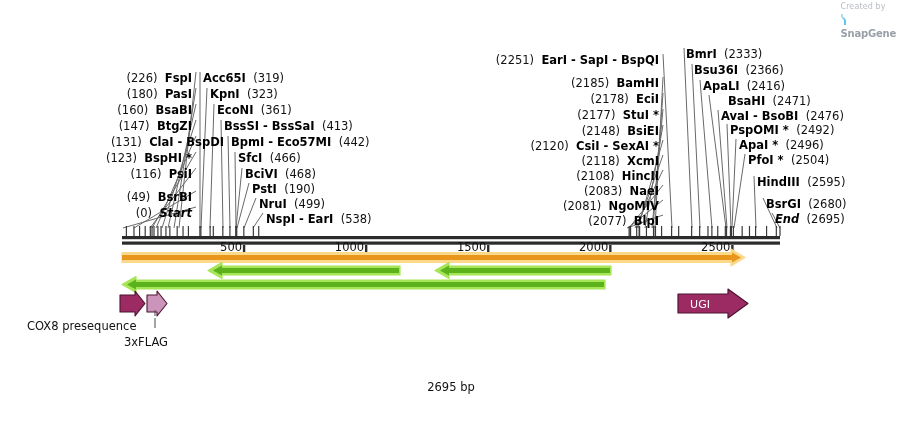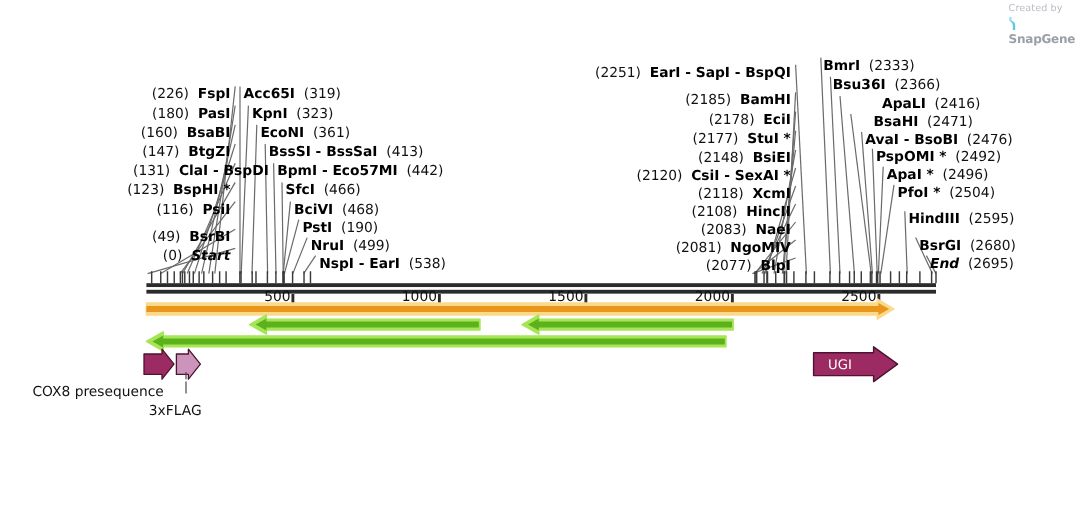--- a/index.html
+++ b/index.html
@@ -280,21 +280,21 @@
     <div class="lbl r" style="left: 659px; top: 139px;"><span class="num">(2120)</span>&nbsp;&nbsp;<span class="nm">CsiI - SexAI *</span></div>
     <div class="lbl r" style="left: 659px; top: 154px;"><span class="num">(2118)</span>&nbsp;&nbsp;<span class="nm">XcmI</span></div>
     <div class="lbl r" style="left: 659px; top: 169px;"><span class="num">(2108)</span>&nbsp;&nbsp;<span class="nm">HincII</span></div>
     <div class="lbl r" style="left: 659px; top: 184px;"><span class="num">(2083)</span>&nbsp;&nbsp;<span class="nm">NaeI</span></div>
     <div class="lbl r" style="left: 659px; top: 199px;"><span class="num">(2081)</span>&nbsp;&nbsp;<span class="nm">NgoMIV</span></div>
     <div class="lbl r" style="left: 659px; top: 214px;"><span class="num">(2077)</span>&nbsp;&nbsp;<span class="nm">BlpI</span></div>
   </div>
 <div id="labels-right-outer">
     <div class="lbl" style="left: 686px; top: 47px;"><span class="nm">BmrI</span>&nbsp;&nbsp;<span class="num">(2333)</span></div>
     <div class="lbl" style="left: 694px; top: 63px;"><span class="nm">Bsu36I</span>&nbsp;&nbsp;<span class="num">(2366)</span></div>
-    <div class="lbl" style="left: 703px; top: 79px; margin-left: 32px;"><span class="nm">ApaLI</span>&nbsp;&nbsp;<span class="num">(2416)</span></div>
+    <div class="lbl" style="left: 703px; top: 79px;"><span class="nm">ApaLI</span>&nbsp;&nbsp;<span class="num">(2416)</span></div>
     <div class="lbl" style="left: 712px; top: 94px; margin-left: 16px;"><span class="nm">BsaHI</span>&nbsp;&nbsp;<span class="num">(2471)</span></div>
     <div class="lbl" style="left: 721px; top: 109px;"><span class="nm">AvaI - BsoBI</span>&nbsp;&nbsp;<span class="num">(2476)</span></div>
     <div class="lbl" style="left: 730px; top: 123px;"><span class="nm">PspOMI *</span>&nbsp;&nbsp;<span class="num">(2492)</span></div>
     <div class="lbl" style="left: 739px; top: 138px;"><span class="nm">ApaI *</span>&nbsp;&nbsp;<span class="num">(2496)</span></div>
     <div class="lbl" style="left: 748px; top: 153px;"><span class="nm">PfoI *</span>&nbsp;&nbsp;<span class="num">(2504)</span></div>
     <div class="lbl" style="left: 757px; top: 175px;"><span class="nm">HindIII</span>&nbsp;&nbsp;<span class="num">(2595)</span></div>
     <div class="lbl" style="left: 766px; top: 197px;"><span class="nm">BsrGI</span>&nbsp;&nbsp;<span class="num">(2680)</span></div>
     <div class="lbl" style="left: 775px; top: 212px;"><span class="it">End</span>&nbsp;&nbsp;<span class="num">(2695)</span></div>
   </div>
 
@@ -305,13 +305,14 @@
     <div class="tickno" style="left: 608.312px; top: 240px;">2000</div>
     <div class="tickno" style="left: 730.39px; top: 240px;">2500</div>
   </div>
 
 <div id="feature-captions">
     <div class="feat-cap" style="left: 27px; top: 319px;">COX8 presequence</div>
     <div class="feat-cap" style="left: 124px; top: 335px;">3xFLAG</div>
   </div>
 
 <div class="title-wrap">
+  <div class="title-sub">2695 bp</div>
 </div>
 
 </body></html>

